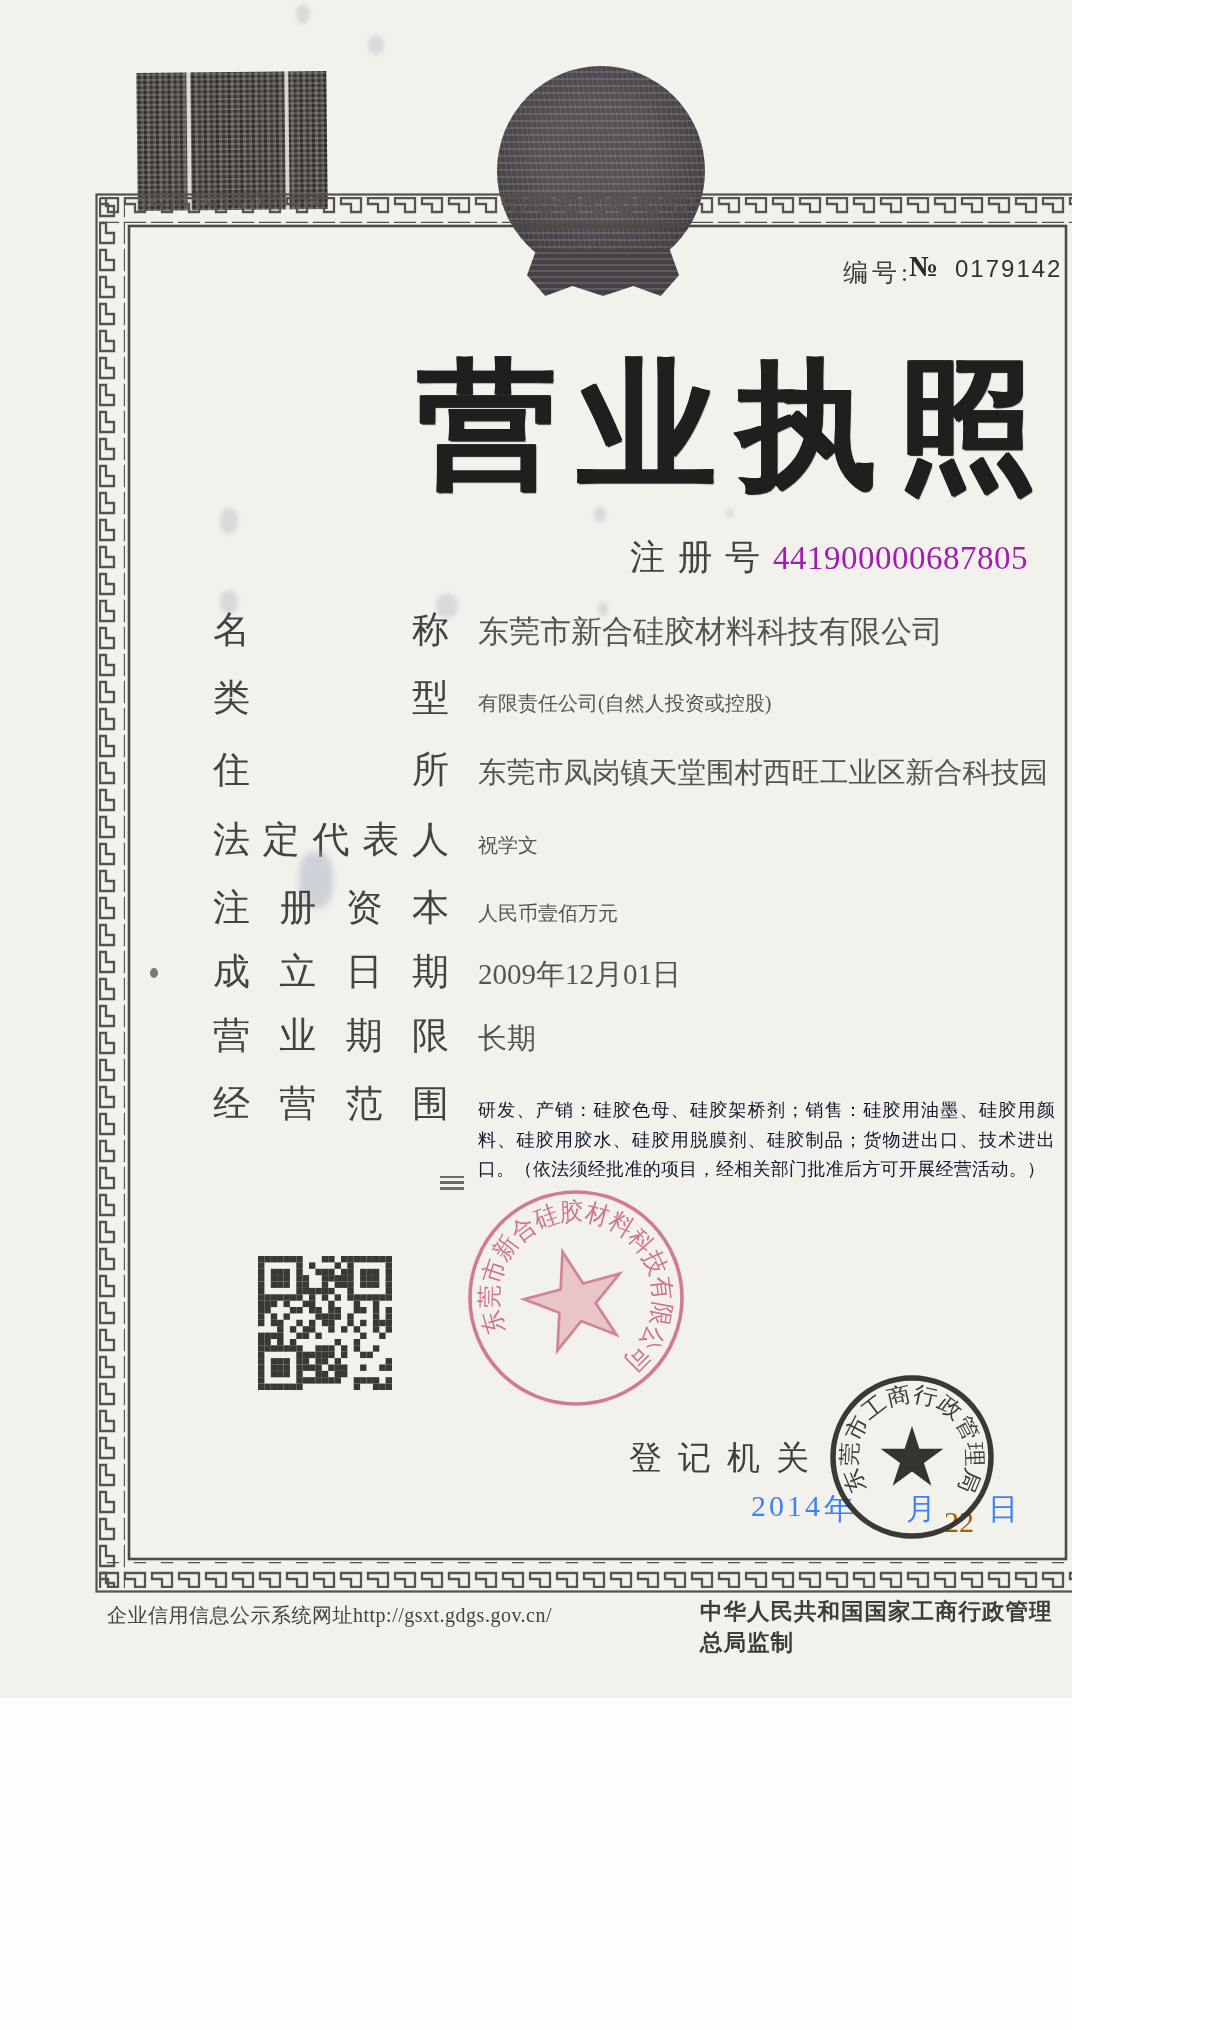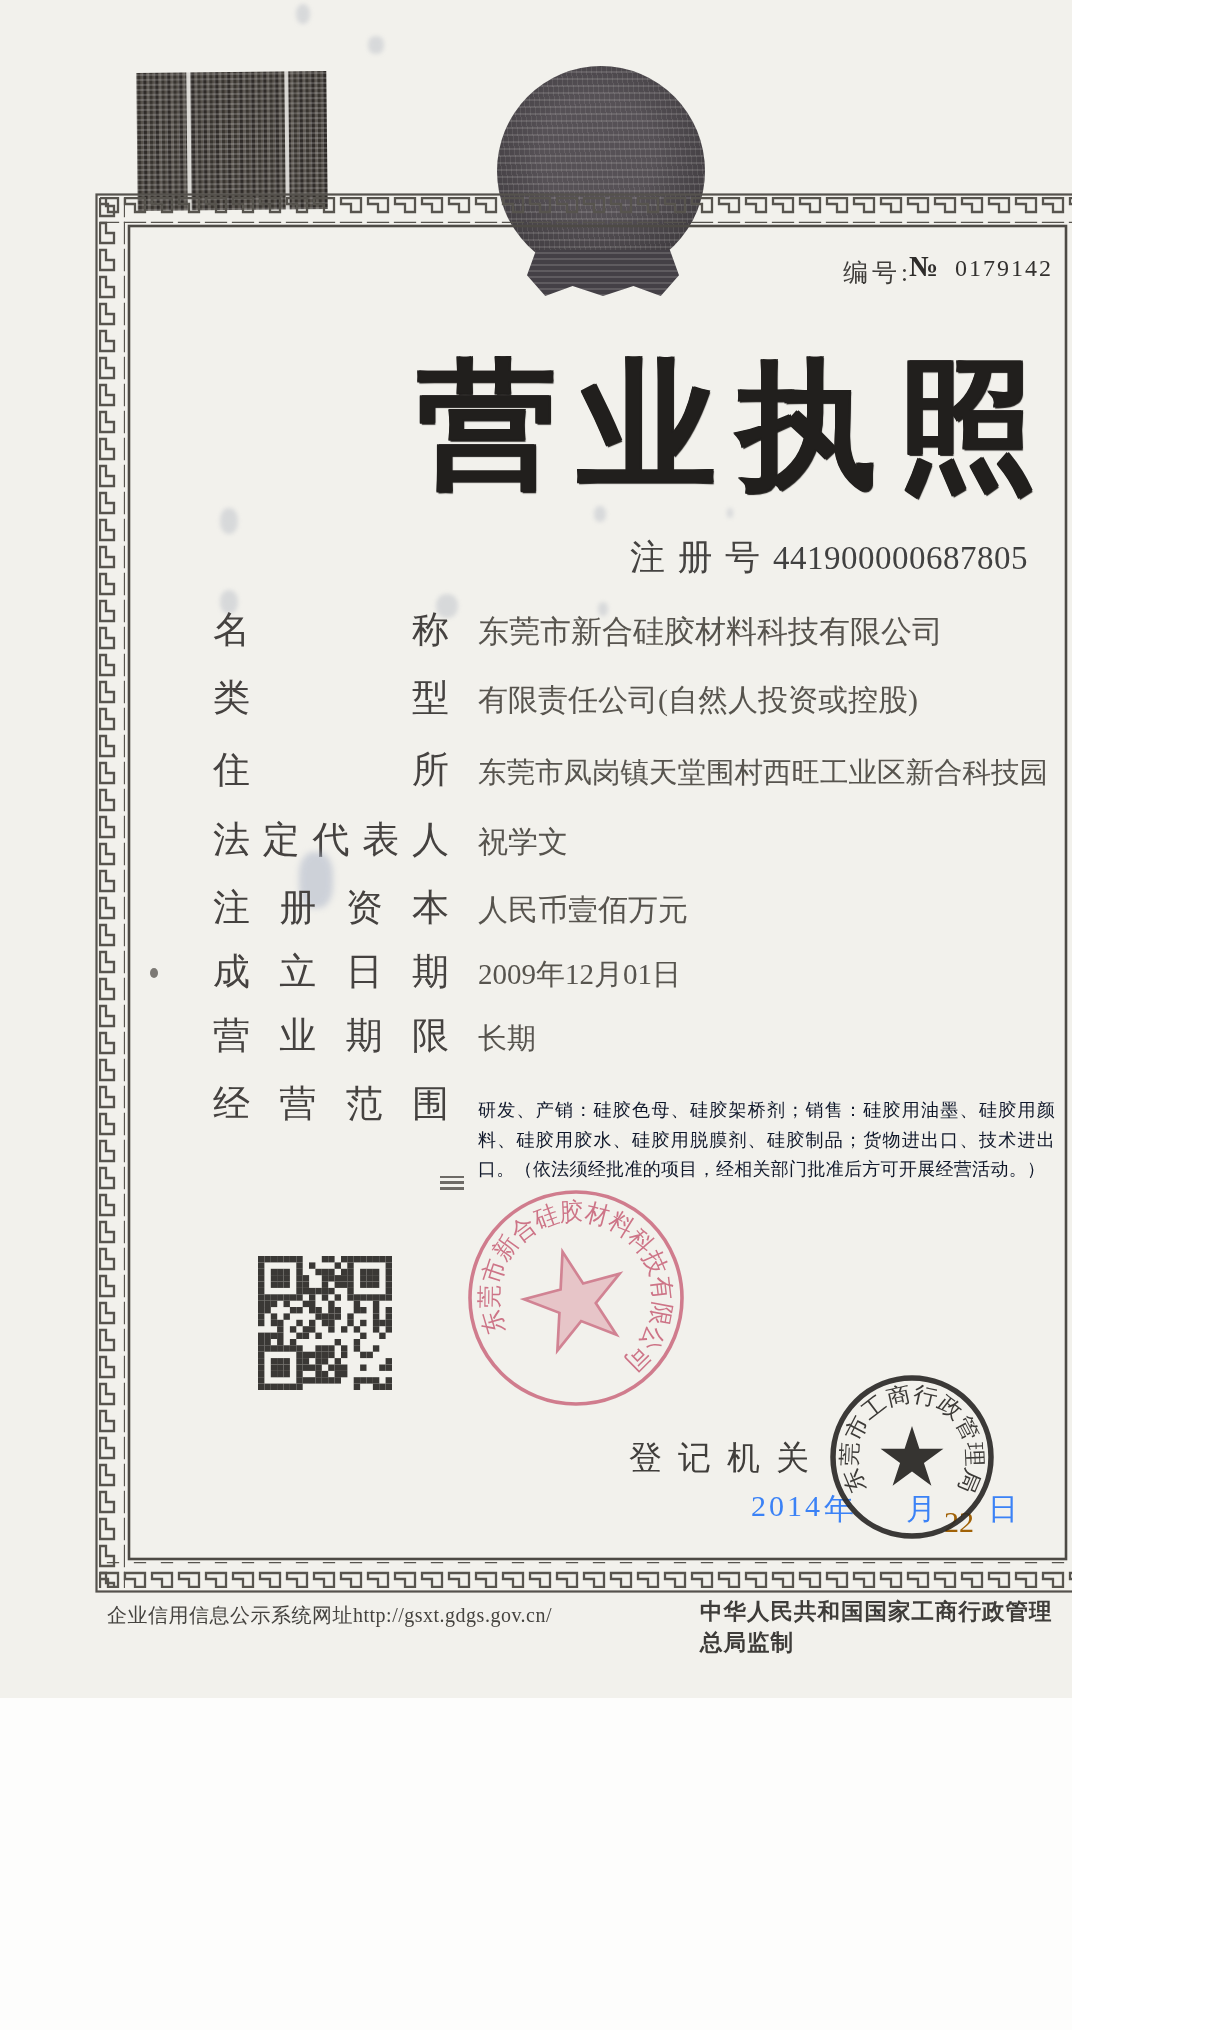--- a/index.html
+++ b/index.html
@@ -32,36 +32,36 @@
   .smudge{position:absolute;background:#b4b9c3;opacity:.42;filter:blur(2px);border-radius:45%;}
   .smudge-blue{position:absolute;background:#a9b2c6;opacity:.5;filter:blur(3px);border-radius:40%;}
   .mark-dark{position:absolute;background:#55524d;opacity:.75;filter:blur(.5px);border-radius:50%;}
   .scribble{position:absolute;width:24px;height:14px;opacity:.8;
     background:repeating-linear-gradient(0deg,#4c4944 0 3px,rgba(0,0,0,0) 3px 6px);}
 
   
   .serial-label{left:843px;top:256px;font-size:25px;color:#3f3d3a;letter-spacing:4px;}
   .serial-symbol{left:909px;top:250px;font-size:29px;font-weight:bold;color:#2e2c2a;}
   .serial-number{left:955px;top:255px;font-size:24px;letter-spacing:2px;color:#33312f;
-    font-family:Liberation Serif, serif;}
+    font-family:Liberation Sans, sans-serif;}
 
   .license-title{left:133px;top:350px;width:924px;text-align:right;font-size:138px;line-height:1.1;
     font-weight:bold;color:#211f1d;letter-spacing:22px;text-indent:22px;
     text-shadow:2px 0 0 #211f1d,0 1px 0 #211f1d,2px 2px 1px #211f1d;filter:blur(.3px);}
 
   .regno-row{left:630px;top:534px;display:flex;align-items:baseline;}
   .regno-label{width:130px;display:flex;justify-content:space-between;font-size:35px;color:#454341;}
-  .regno-value{margin-left:13px;font-size:33px;color:#404040;letter-spacing:.5px;}
+  .regno-value{margin-left:13px;font-size:33px;color:#a21caf;letter-spacing:.5px;}
 
   
   .row{position:absolute;left:213px;display:flex;align-items:baseline;}
   .flabel{width:236px;display:flex;justify-content:space-between;flex-shrink:0;
     font-size:37px;color:#454240;line-height:1.2;}
   .fvalue{margin-left:29px;color:#57544e;line-height:1.25;}
-  .v31{font-size:31px;} .v30{font-size:30px;} .v29{font-size:29px;} .v28{font-size:28.5px;}
+  .v31{font-size:31px;} .v30{font-size:20px;} .v29{font-size:29px;} .v28{font-size:28.5px;}
   .vscope{font-size:18px;width:577px;line-height:29.5px;text-align:justify;color:#0f172a;letter-spacing:.3px;}
 
   
   .qr{left:258px;top:1256px;width:134px;height:134px;}
 
   
   .seal{position:absolute;}
   .company-seal{left:462px;top:1186px;}
   .registrar-seal{left:826px;top:1371px;}
 

